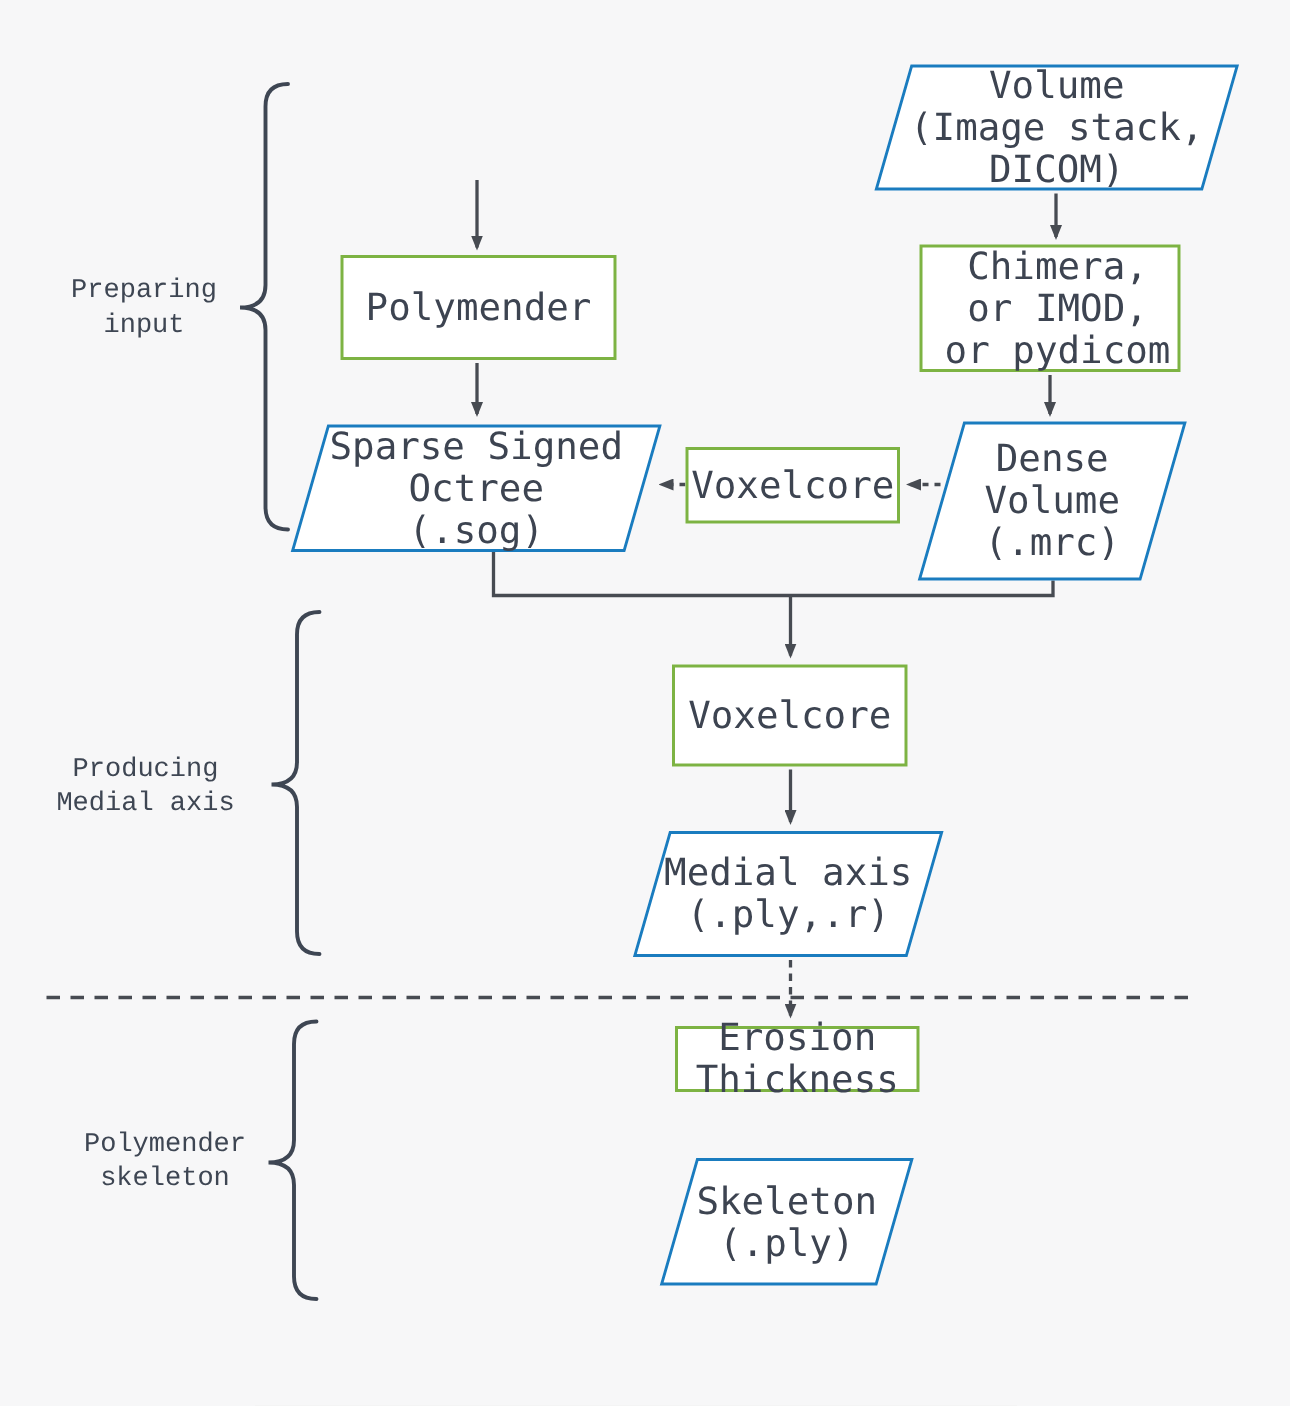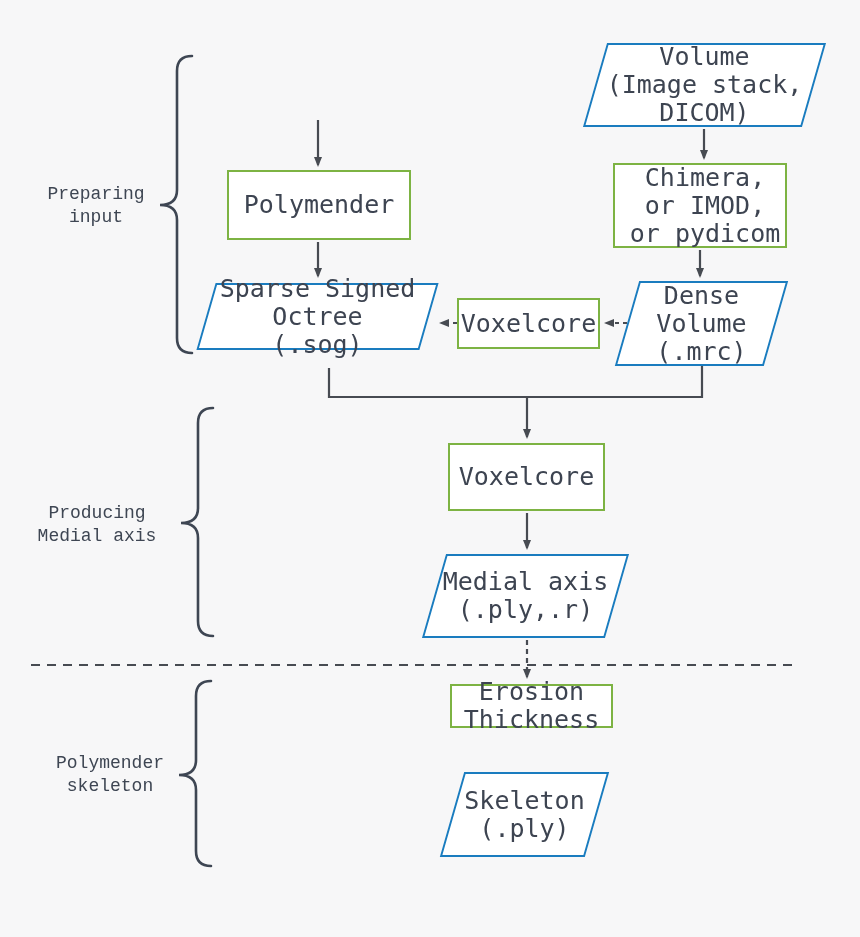--- a/index.html
+++ b/index.html
@@ -83,33 +83,33 @@
     <div class="label">Polymender</div>
   </div>
 
   <div class="node rect align-left" style="left:613px;top:163px;width:174px;height:85px">
     <div class="shape"></div>
     <div class="label">Chimera,
 or IMOD,
 or pydicom</div>
   </div>
 
-  <div class="node para" style="left:206px;top:283px;width:223px;height:67px">
+  <div class="node para" style="left:206px;top:283px;width:223px;height:85px">
     <div class="shape"></div>
     <div class="label">Sparse Signed
 Octree
 (.sog)</div>
   </div>
 
   <div class="node rect" style="left:457px;top:298px;width:143px;height:51px">
     <div class="shape"></div>
     <div class="label">Voxelcore</div>
   </div>
 
-  <div class="node para" style="left:627px;top:281px;width:149px;height:85px">
+  <div class="node para" style="left:627px;top:281px;width:149px;height:106px">
     <div class="shape"></div>
     <div class="label">Dense
 Volume
 (.mrc)</div>
   </div>
 
   <div class="node rect" style="left:448px;top:443px;width:157px;height:68px">
     <div class="shape"></div>
     <div class="label">Voxelcore</div>
   </div>

